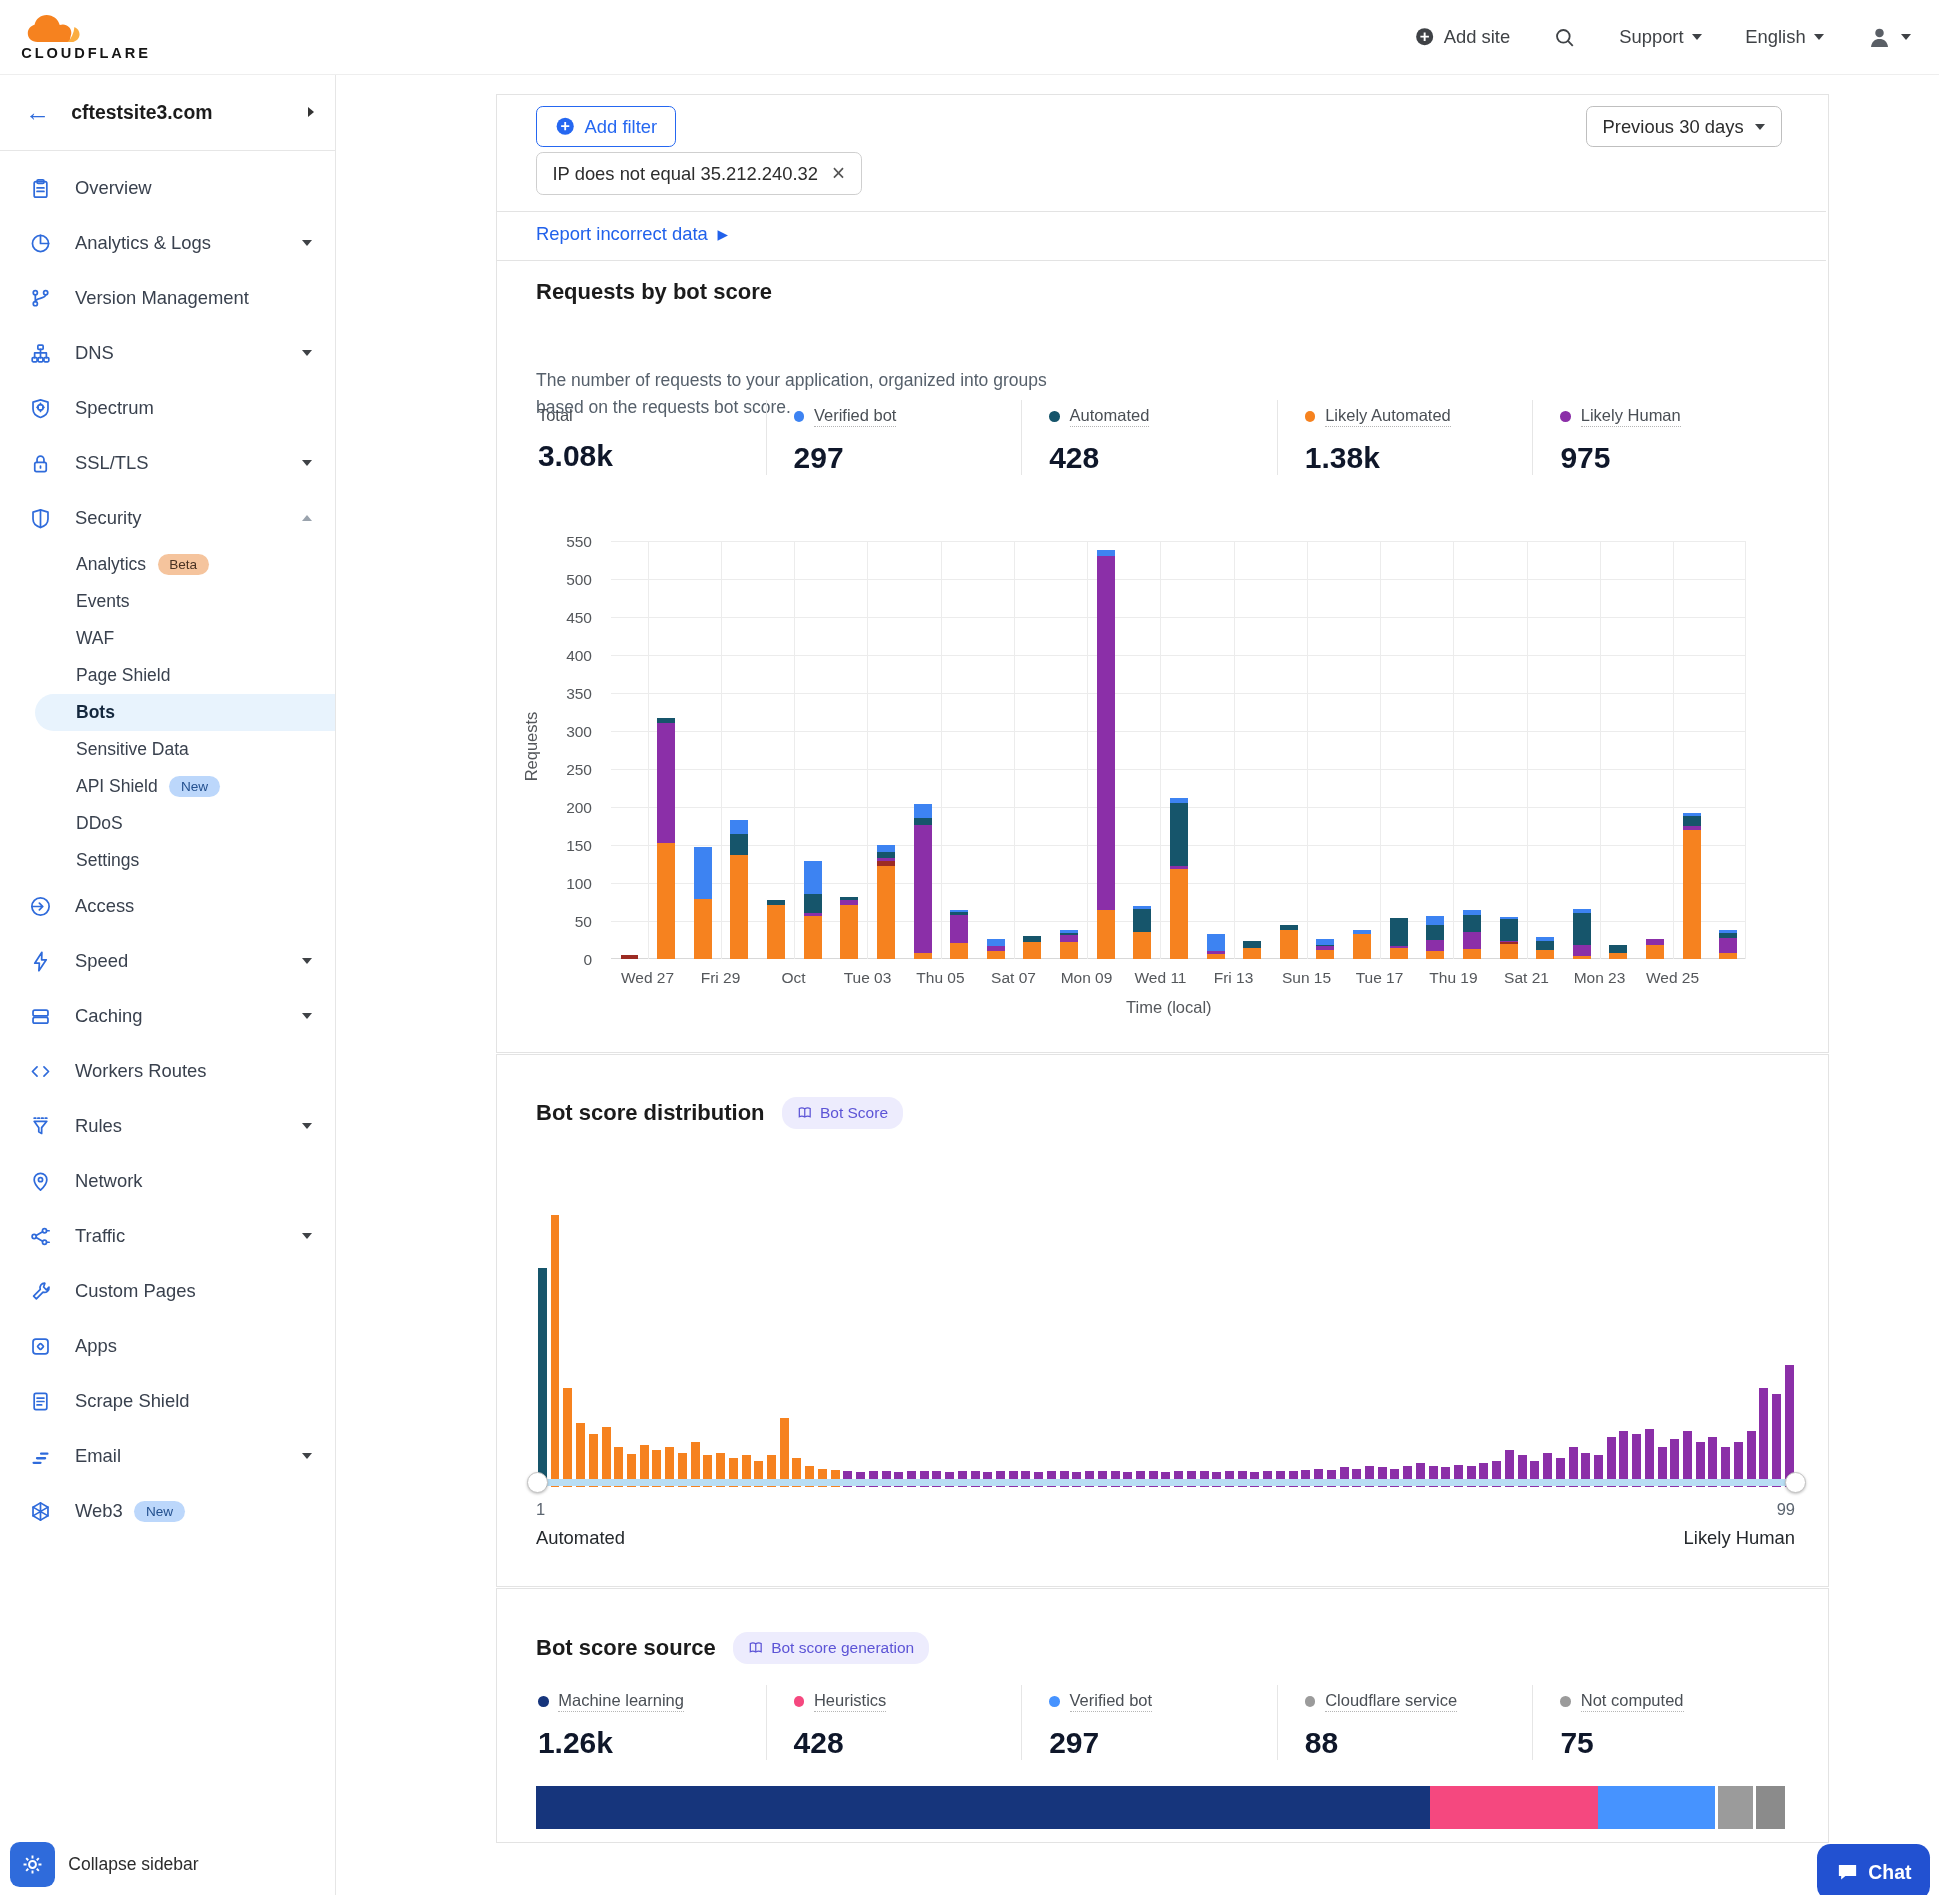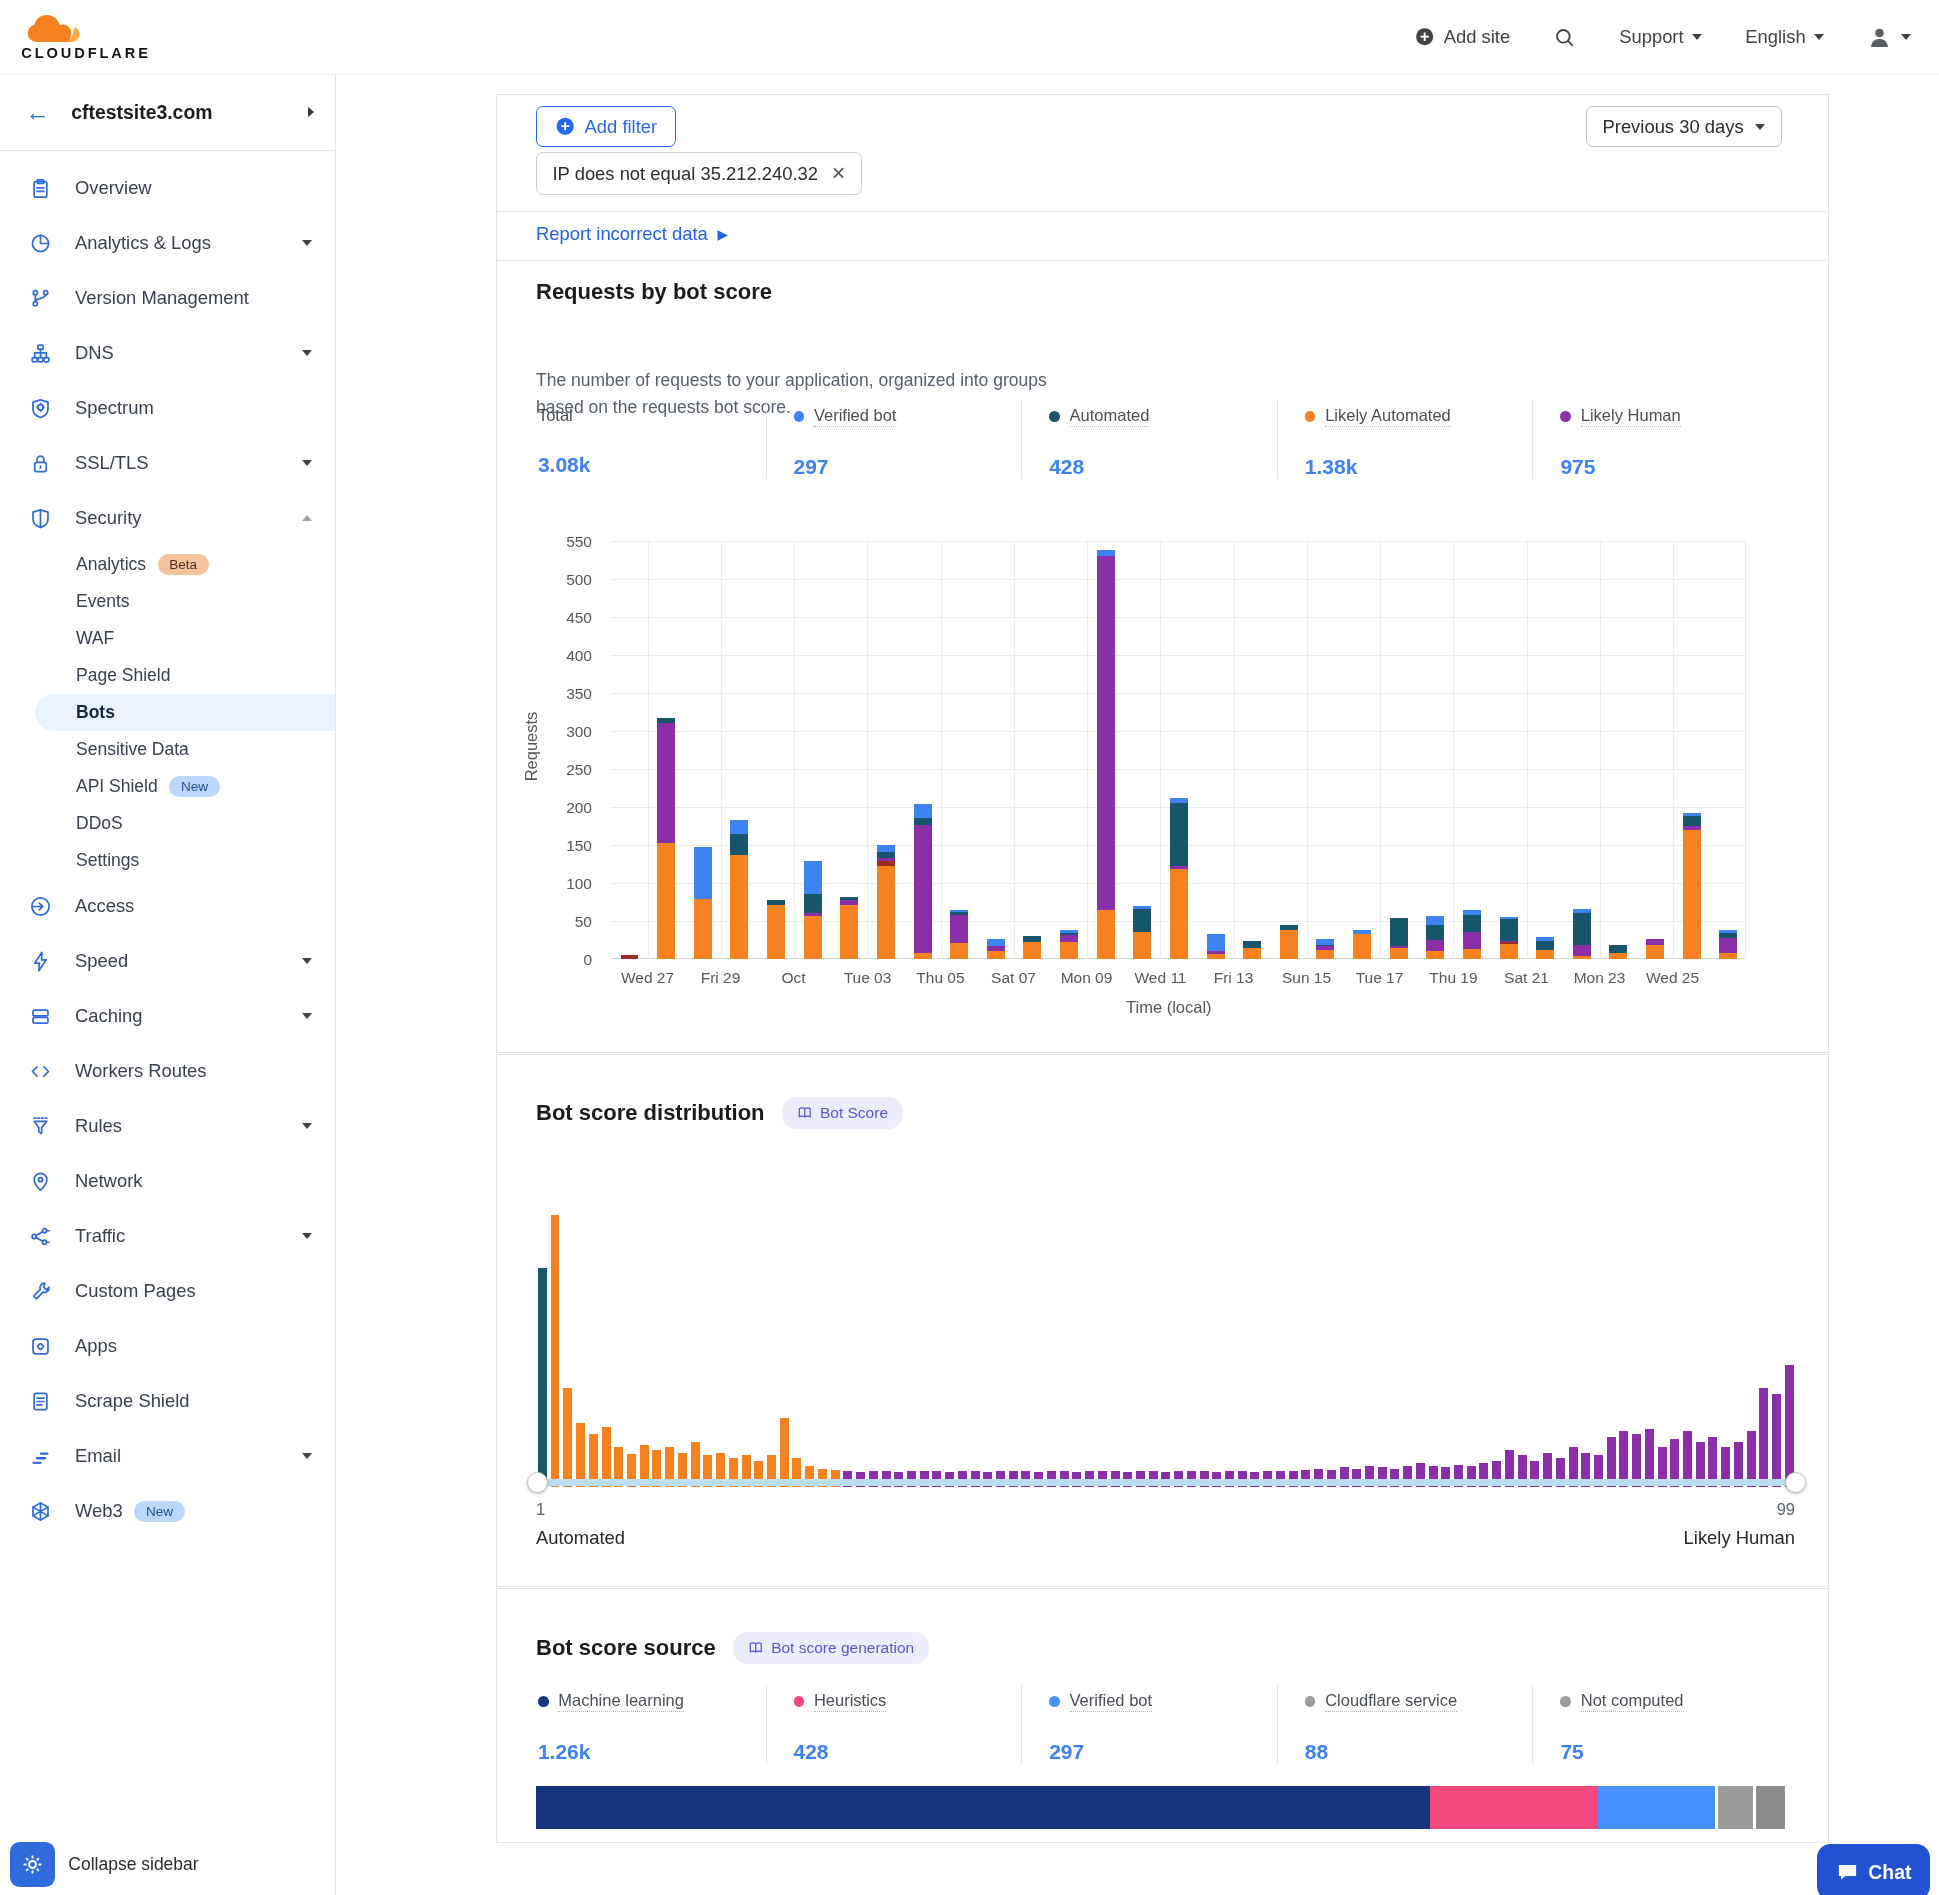--- a/index.html
+++ b/index.html
@@ -57,21 +57,21 @@
   .title-row{position:absolute;display:flex;align-items:center;gap:17.5px;}
   .pill-badge{background:#edecfd;color:#5c54d6;font-size:15.5px;padding:6.8px 14.6px;border-radius:14.6px;
       display:flex;align-items:center;gap:7.8px;cursor:pointer;}
   
   .stats-row{position:absolute;display:flex;width:1252px;}
   .stat{flex:1;border-left:1px solid #e6e6e6;padding:5.8px 0 0 27px;}
   .stat:first-child{border-left:none;padding-left:1.9px;}
   .stat-top{display:flex;align-items:center;gap:9.7px;font-size:16.5px;color:#4a4f55;}
   .dot{width:10.7px;height:10.7px;border-radius:50%;flex:0 0 auto;}
   .stat-label.dotted{border-bottom:1.9px dotted #b5b5b5;padding-bottom:1px;cursor:help;}
-  .stat-value{font-size:21px;font-weight:700;color:#3b82f6;margin-top:28px;}
+  .stat-value{font-size:30px;font-weight:700;color:#0f172a;margin-top:14px;}
   
   .plot{position:absolute;left:611px;top:541px;width:1135px;height:418px;}
   .grid-h{position:absolute;left:0;width:100%;height:1px;background:#ececec;}
   .grid-v{position:absolute;top:0;width:1px;height:100%;background:#ececec;}
   .baseline{position:absolute;left:0;bottom:0;width:100%;height:1px;background:#d8d8d8;}
   .ylab{position:absolute;width:68px;text-align:right;font-size:15.5px;color:#54575b;}
   .xlab{position:absolute;width:87px;margin-left:-44px;text-align:center;font-size:15.5px;color:#54575b;}
   .bar-stack{position:absolute;bottom:0;display:flex;flex-direction:column-reverse;}
   .axis-title{position:absolute;font-size:16.5px;color:#54575b;}
   

